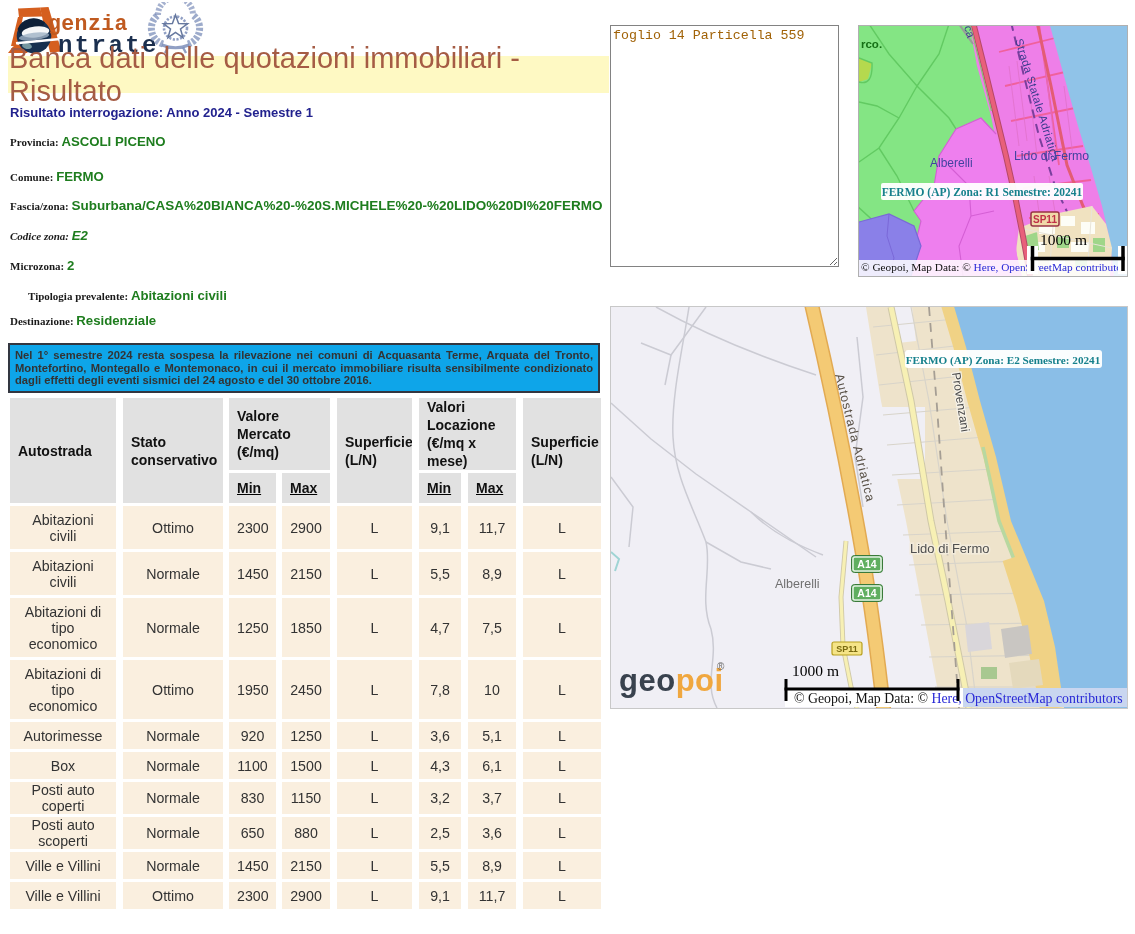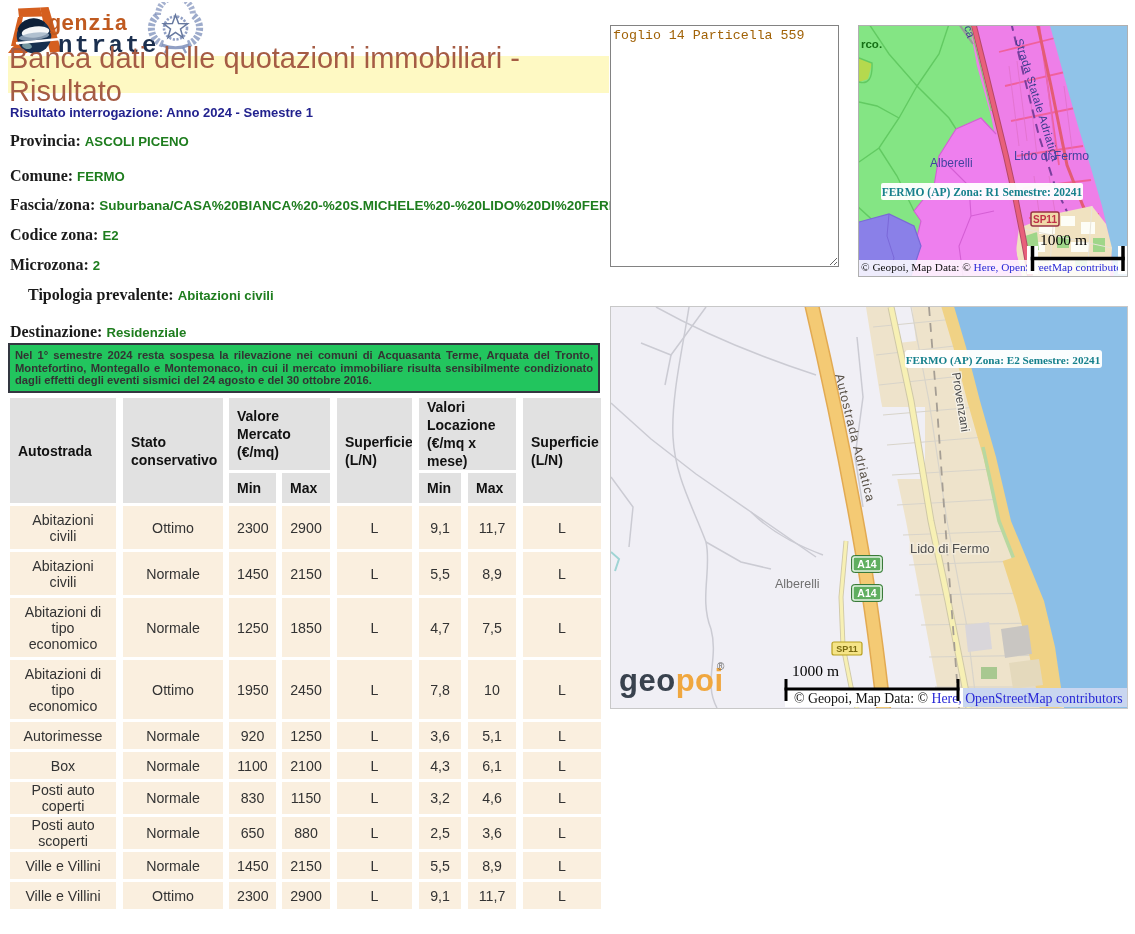--- a/index.html
+++ b/index.html
@@ -1,23 +1,23 @@
 <!DOCTYPE html>
 <html><head>
 <meta charset="utf-8">
 <style>
 * { margin:0; padding:0; box-sizing:content-box; }
 html,body { background:#fff; width:1135px; height:934px; overflow:hidden; }
 body { position:relative; font-family:"Liberation Sans", sans-serif; }
 .abs { position:absolute; }
 #peachbar { left:8px; top:56px; width:600px; height:37px; background:#fef9c3; color:#a55c44; font-size:29px; display:flex; align-items:center; padding-left:1px; }
 #h1 { left:10px; top:105px; font-size:13px; font-weight:bold; color:#22228e; }
-.lbl { font-family:"Liberation Serif", serif; font-size:16px; font-weight:bold; color:#1a1a1a; }
+.lbl { font-family:"Liberation Serif", serif; font-size:11px; font-weight:bold; color:#1a1a1a; }
 .val { font-family:"Liberation Sans", sans-serif; font-size:13.2px; font-weight:bold; color:#1e7d1e; }
-#notebox { left:8px; top:343px; width:578px; height:37.5px; border:2px solid #333640; background:#22c55e; padding:4px 5px 4px 5px; font-size:11.2px; font-weight:bold; color:#333; text-align:justify; line-height:12.5px; }
+#notebox { left:8px; top:343px; width:578px; height:37.5px; border:2px solid #333640; background:#0ea5e9; padding:4px 5px 4px 5px; font-size:11.2px; font-weight:bold; color:#333; text-align:justify; line-height:12.5px; }
 #qtable { left:10px; top:398px; }
 table { border-collapse:separate; border-spacing:0; table-layout:fixed; width:591px; }
 td, th { border-right:7px solid #fff; border-bottom:3px solid #fff; box-sizing:border-box; overflow:hidden; }
 .lastcol { border-right:0 !important; }
 .g6 { border-right-width:6px !important; }
 th { background:#e1e1e1; font-size:14px; font-weight:bold; color:#111; text-align:left; padding-left:8px; padding-right:2px; vertical-align:middle; line-height:18px; }
 td { background:#faefdf; font-size:14.2px; color:#333; text-align:center; vertical-align:middle; line-height:16px; padding:0 8px; }
 #ta { left:610px; top:25px; width:223px; height:236px; font-family:"Liberation Mono", monospace; font-size:13.3px; color:#a16207; border:1px solid #828282; padding:2px; resize:both; overflow:auto; }
 #map1 { left:858px; top:25px; width:268px; height:250px; border:1px solid #b0b0b0; overflow:hidden; }
 #map2 { left:610px; top:306px; width:516px; height:401px; border:1px solid #c8c8c8; overflow:hidden; }
@@ -47,24 +47,24 @@
   <path d="M164,45.5 L161,51 M179,45.5 L182,51" stroke-width="2.4" opacity="0.8"></path>
  </g>
  <path d="M171.5,13 L174.6,21.5 L183.6,21.7 L176.5,27 L179,35.6 L171.5,30.5 L164,35.6 L166.5,27 L159.4,21.7 L168.4,21.5 Z" fill="#ffffff" stroke="#66789f" stroke-width="1.5"></path>
 </g>
 </svg></div>
 <div class="abs" id="peachbar">Banca dati delle quotazioni immobiliari - Risultato</div>
 <div class="abs" id="h1">Risultato interrogazione: Anno 2024 - Semestre 1</div>
 <div class="abs" style="left:10px; top:132px;"><span class="lbl">Provincia: </span><span class="val">ASCOLI PICENO</span></div>
 <div class="abs" style="left:10px; top:166.5px;"><span class="lbl">Comune: </span><span class="val">FERMO</span></div>
 <div class="abs" style="left:10px; top:196px; white-space:nowrap;"><span class="lbl">Fascia/zona: </span><span class="val" style="font-size:13.5px;"> Suburbana/CASA%20BIANCA%20-%20S.MICHELE%20-%20LIDO%20DI%20FERMO</span></div>
-<div class="abs" style="left:10px; top:225.5px;"><span class="lbl">Codice zona: </span><span class="val">E2</span></div>
+<div class="abs" style="left:10px; top:225.5px;font-style:italic;"><span class="lbl">Codice zona: </span><span class="val">E2</span></div>
 <div class="abs" style="left:10px; top:255.5px;"><span class="lbl">Microzona: </span><span class="val">2</span></div>
 <div class="abs" style="left:28px; top:285.5px;"><span class="lbl">Tipologia prevalente: </span><span class="val">Abitazioni civili</span></div>
-<div class="abs" style="left:10px; top:323px;"><span class="lbl">Destinazione: </span><span class="val">Residenziale</span></div>
+<div class="abs" style="left:10px; top:311px;"><span class="lbl">Destinazione: </span><span class="val">Residenziale</span></div>
 <div class="abs" id="notebox">Nel 1° semestre 2024 resta sospesa la rilevazione nei comuni di Acquasanta Terme, Arquata del Tronto, Montefortino, Montegallo e Montemonaco, in cui il mercato immobiliare risulta sensibilmente condizionato dagli effetti degli eventi sismici del 24 agosto e del 30 ottobre 2016.</div>
 <div class="abs" id="qtable">
 <table>
 <colgroup>
         <col style="width:113px">
         <col style="width:106px">
         <col style="width:53px">
         <col style="width:55px">
         <col style="width:82px">
         <col style="width:49px">
@@ -73,21 +73,21 @@
       </colgroup>
 <tbody>
         <tr style="height:74px;">
  <th rowspan="2">Autostrada</th>
  <th rowspan="2" class="g6">Stato conservativo</th>
  <th colspan="2">Valore Mercato (€/mq)</th>
  <th rowspan="2">Superficie (L/N)</th>
  <th colspan="2">Valori Locazione (€/mq x mese)</th>
  <th rowspan="2" class="lastcol">Superficie (L/N)</th>
 </tr>
-<tr style="height:33px;">
+<tr style="height:33px;text-decoration:underline;">
  <th class="g6">Min</th>
  <th>Max</th>
  <th>Min</th>
  <th>Max</th>
 </tr>
 <tr style="height:46px;">
           <td>Abitazioni civili</td>
           <td class="g6">Ottimo</td>
           <td class="g6">2300</td>
           <td>2900</td>
@@ -133,34 +133,34 @@
           <td>1250</td>
           <td>L</td>
           <td>3,6</td>
           <td>5,1</td>
           <td class="lastcol">L</td>
         </tr>
 <tr style="height:30px;">
           <td>Box</td>
           <td class="g6">Normale</td>
           <td class="g6">1100</td>
-          <td>2100</td>
+          <td>1500</td>
           <td>L</td>
           <td>4,3</td>
           <td>6,1</td>
           <td class="lastcol">L</td>
         </tr>
 <tr style="height:32px;padding-left:45px;">
           <td>Posti auto coperti</td>
           <td class="g6">Normale</td>
           <td class="g6">830</td>
           <td>1150</td>
           <td>L</td>
           <td>3,2</td>
-          <td>4,6</td>
+          <td>3,7</td>
           <td class="lastcol">L</td>
         </tr>
 <tr style="height:28px;">
           <td>Posti auto scoperti</td>
           <td class="g6">Normale</td>
           <td class="g6">650</td>
           <td>880</td>
           <td>L</td>
           <td>2,5</td>
           <td>3,6</td>

